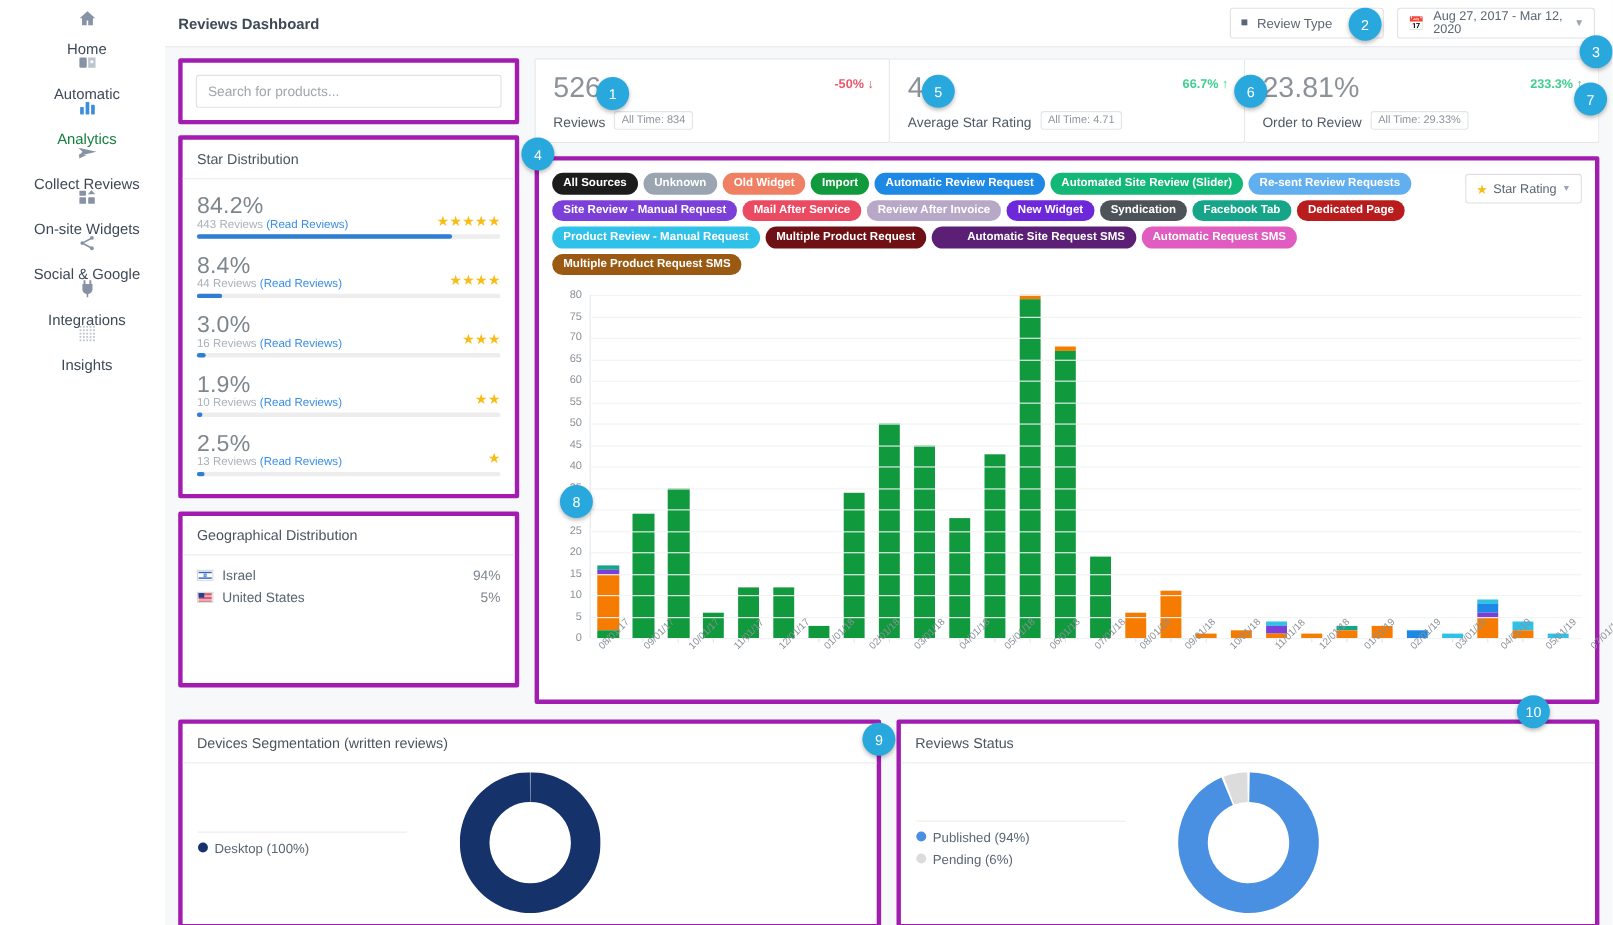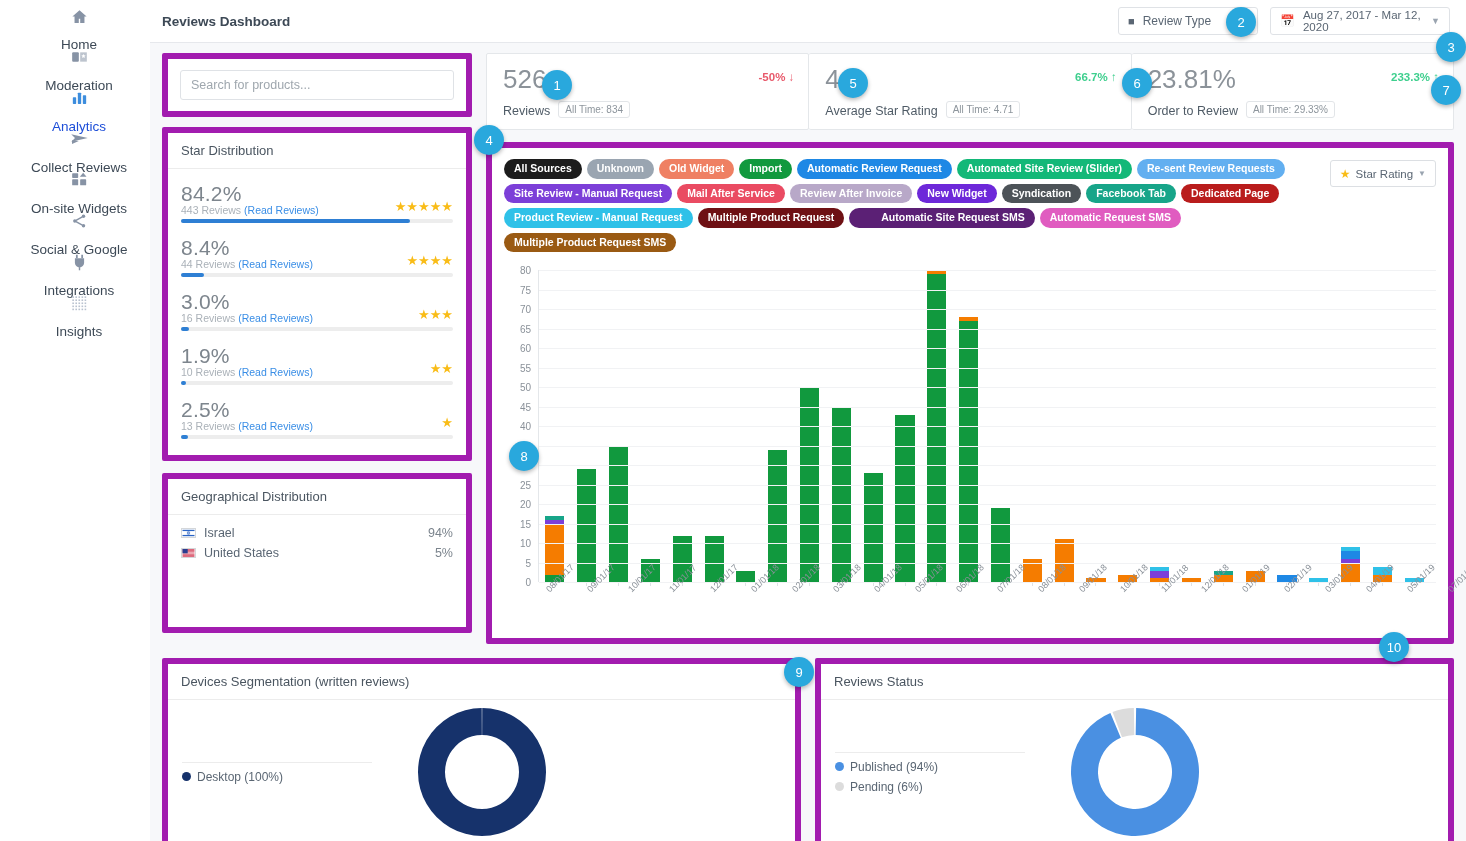--- a/index.html
+++ b/index.html
@@ -14,21 +14,21 @@
   
   .sidebar {
     width: 150px; height: 841px; background: #ffffff;
     padding-top: 6px; flex-shrink: 0;
   }
   .nav-item {
     display: flex; align-items: center; gap: 11px;
     height: 41px; padding-left: 8px; cursor: pointer;
     font-size: 13.5px; color: #3d4956; flex-direction: column;
   }
-  .nav-item.active { color: #1d4ed8; }
+  .nav-item.active { color: #15803d; }
   .nav-icon { width: 22px; height: 20px; display:flex; align-items:center; justify-content:center; flex-shrink:0; }
   .nav-icon svg { display:block; }
 
   
   .main { flex: 1; height: 841px; background: #f7f8fa; position: relative; }
   .topbar {
     height: 43px; background: #fff; border-bottom: 1px solid #e6e8ec;
     display: flex; align-items: center; padding: 0 16px 0 12px;
     position: relative;
   }
@@ -39,21 +39,21 @@
     display: flex; align-items: center; gap: 8px; padding: 0 9px;
     font-size: 12px; color: #5a6673; cursor: pointer;
   }
   .ctrl .caret { margin-left: auto; color: #9aa4b0; font-size: 9px; }
   .ctrl-reviewtype { width: 140px; }
   .ctrl-daterange { width: 180px; }
 
   .content { padding: 10px 12px 0 12px; }
 
   .card {
-    background: #fff; border: 6px solid #a21caf; border-radius: 2px;
+    background: #fff; border: 4px solid #a21caf; border-radius: 2px;
   }
   .card-head {
     padding: 10px 13px; font-size: 13px; color: #4a5560;
     border-bottom: 1px solid #ececec; position: relative;
   }
 
   
   .row1 { display: flex; gap: 14px; align-items: flex-start; }
   .col-left { width: 310px; flex-shrink: 0; }
   .col-right { flex: 1; }
@@ -167,21 +167,21 @@
         <span>Home</span>
       </div>
       <div class="nav-item">
         <span class="nav-icon">
           <svg width="17" height="16" viewBox="0 0 24 24" fill="#8793a5">
             <rect x="1" y="5" width="10" height="14" rx="1.5"></rect>
             <path d="M13 5h10v14H13z" opacity=".55"></path>
             <path d="M18 7.5l1 2 2.2.2-1.7 1.5.5 2.2-2-1.2-2 1.2.5-2.2L14.8 9.7 17 9.5z" fill="#fff"></path>
           </svg>
         </span>
-        <span>Moderation</span>
+        <span>Automatic</span>
       </div>
       <div class="nav-item active">
         <span class="nav-icon">
           <svg width="17" height="16" viewBox="0 0 24 24" fill="#3d8ddd">
             <rect x="2" y="11" width="5" height="10" rx="1"></rect>
             <rect x="9.5" y="4" width="5" height="17" rx="1"></rect>
             <rect x="17" y="8" width="5" height="13" rx="1"></rect>
           </svg>
         </span>
         <span>Analytics</span>

